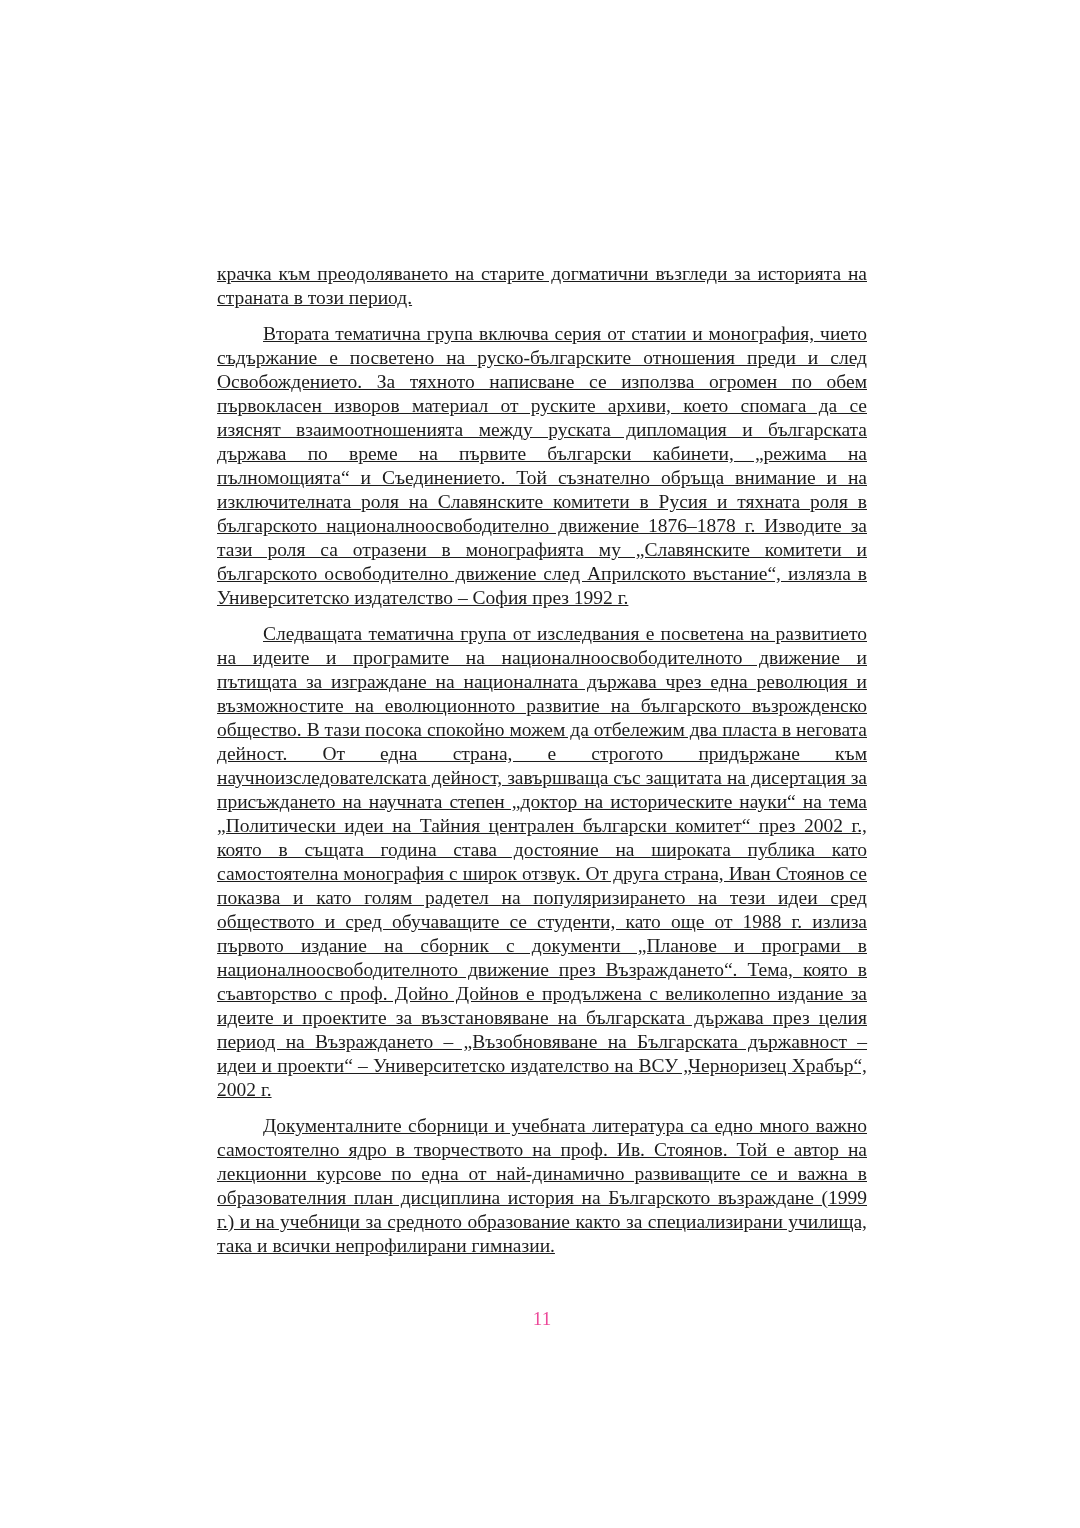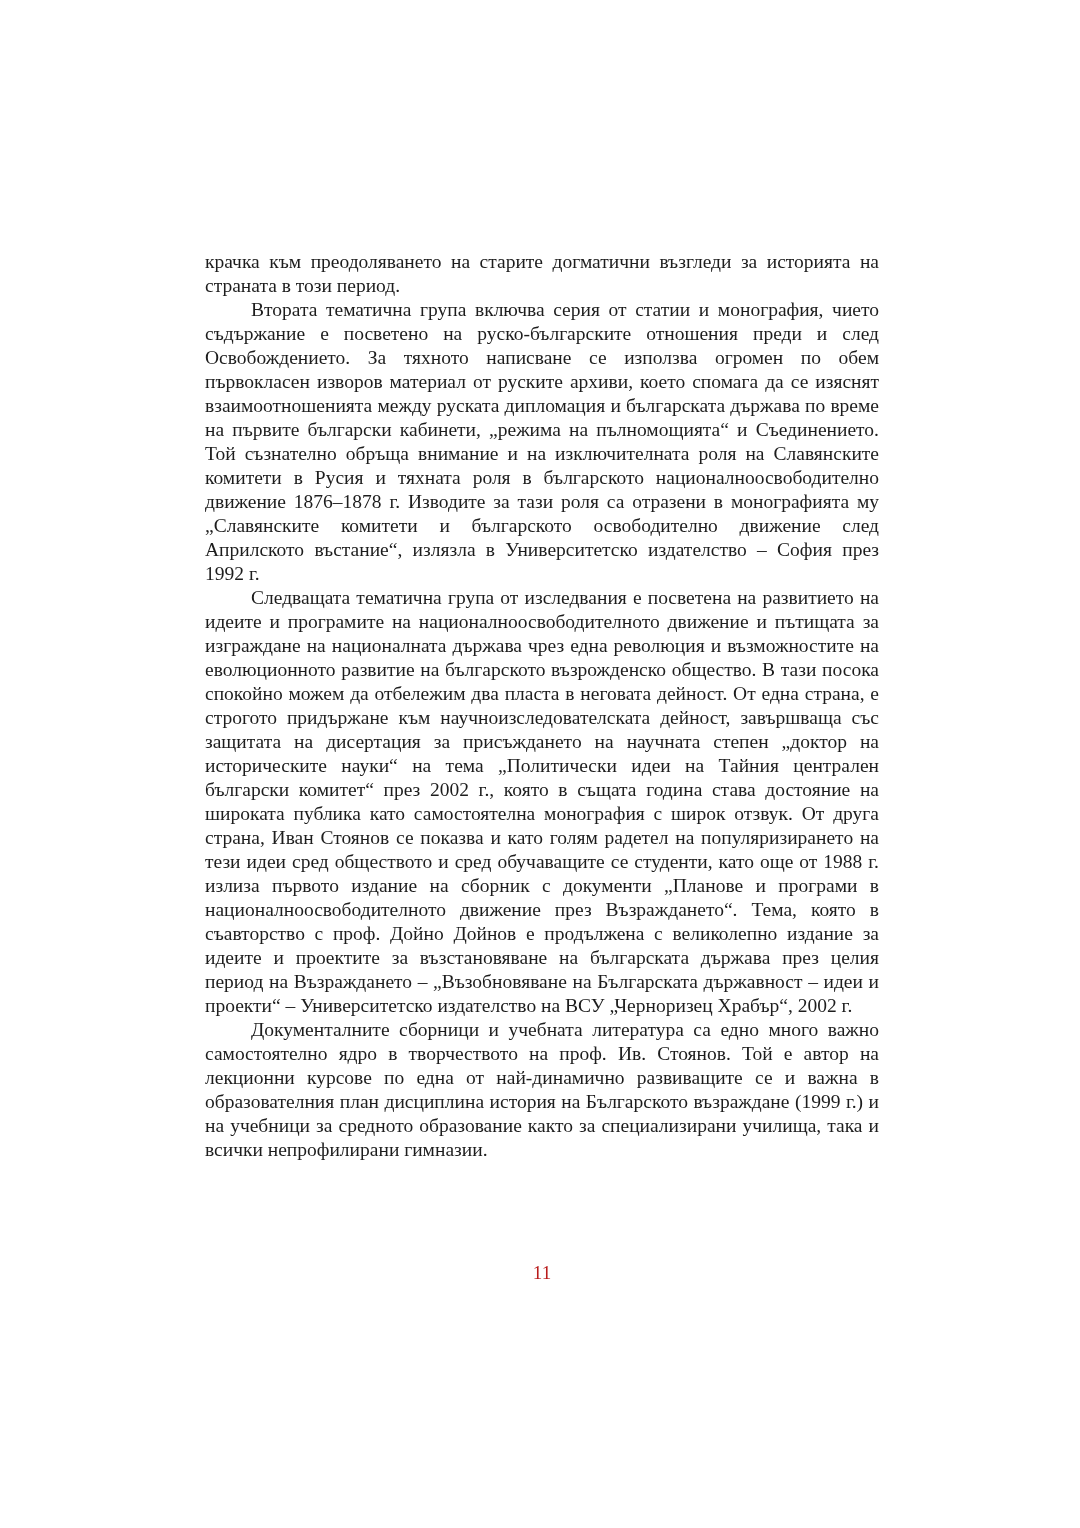--- a/index.html
+++ b/index.html
@@ -19,35 +19,36 @@
   .text-block {
     position: absolute;
     left: 205px;
     top: 250px;
     width: 674px;
     font-size: 19.5px;
     line-height: 24px;
     text-align: justify;
   }
   .para {
-    margin: 0;
+    margin: 12px;
     text-indent: 46px;
+    text-decoration: underline;
   }
   .para.no-indent {
     text-indent: 0;
   }
   .page-number {
     position: absolute;
-    top: 1262px;
+    top: 1308px;
     left: 205px;
     width: 674px;
     text-align: center;
     font-size: 19px;
     font-family: "Liberation Serif", "DejaVu Serif", serif;
-    color: #b91c1c;
+    color: #ec4899;
   }
 </style>
 </head>
 <body>
 
 <div class="page">
   <div class="text-block">
     <p class="para no-indent">крачка към преодоляването на старите догматични възгледи за историята на страната в този период.</p>
     <p class="para">Втората тематична група включва серия от статии и монография, чието съдържание е посветено на руско-българските отношения преди и след Освобождението. За тяхното написване се използва огромен по обем първокласен изворов материал от руските архиви, което спомага да се изяснят взаимоотношенията между руската дипломация и българската държава по време на първите български кабинети, „режима на пълномощията“ и Съединението. Той съзнателно обръща внимание и на изключителната роля на Славянските комитети в Русия и тяхната роля в българското националноосвободително движение 1876–1878 г. Изводите за тази роля са отразени в монографията му „Славянските комитети и българското освободително движение след Априлското въстание“, излязла в Университетско издателство – София през 1992 г.</p>
     <p class="para">Следващата тематична група от изследвания е посветена на развитието на идеите и програмите на националноосвободителното движение и пътищата за изграждане на националната държава чрез една революция и възможностите на еволюционното развитие на българското възрожденско общество. В тази посока спокойно можем да отбележим два пласта в неговата дейност. От една страна, е строгото придържане към научноизследователската дейност, завършваща със защитата на дисертация за присъждането на научната степен „доктор на историческите науки“ на тема „Политически идеи на Тайния централен български комитет“ през 2002 г., която в същата година става достояние на широката публика като самостоятелна монография с широк отзвук. От друга страна, Иван Стоянов се показва и като голям радетел на популяризирането на тези идеи сред обществото и сред обучаващите се студенти, като още от 1988 г. излиза първото издание на сборник с документи „Планове и програми в националноосвободителното движение през Възраждането“. Тема, която в съавторство с проф. Дойно Дойнов е продължена с великолепно издание за идеите и проектите за възстановяване на българската държава през целия период на Възраждането – „Възобновяване на Българската държавност – идеи и проекти“ – Университетско издателство на ВСУ „Черноризец Храбър“, 2002 г.</p>

